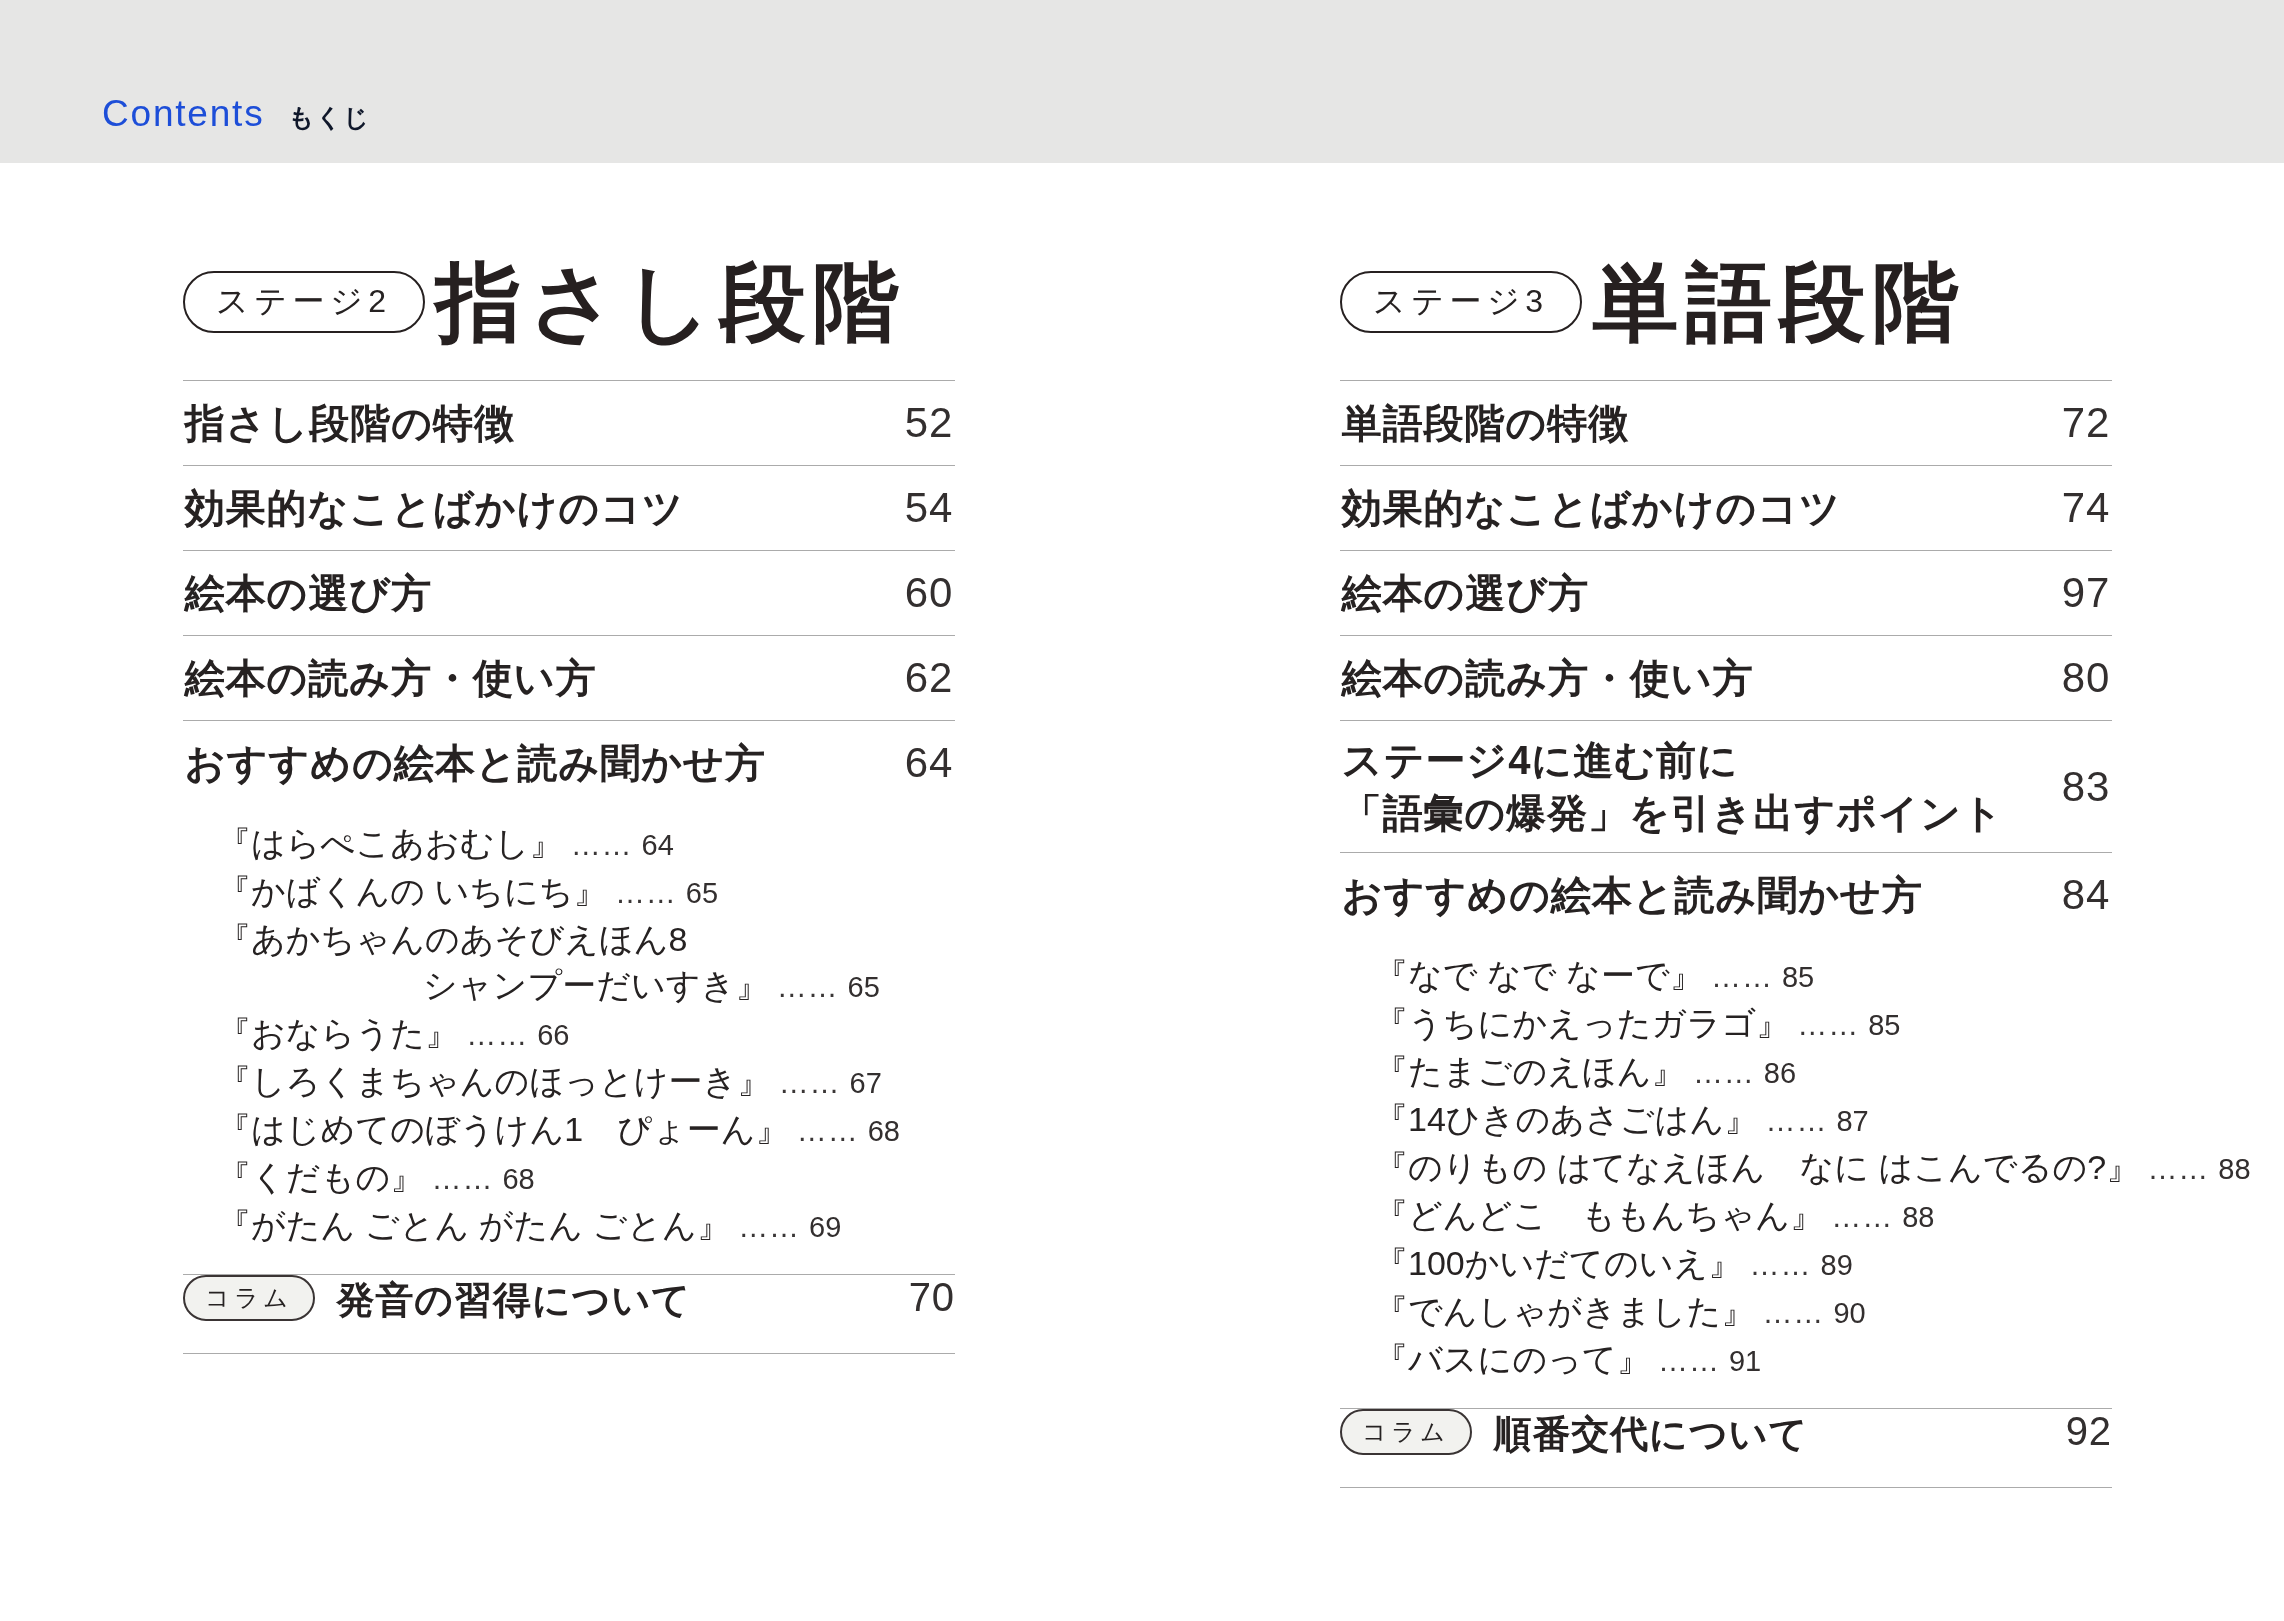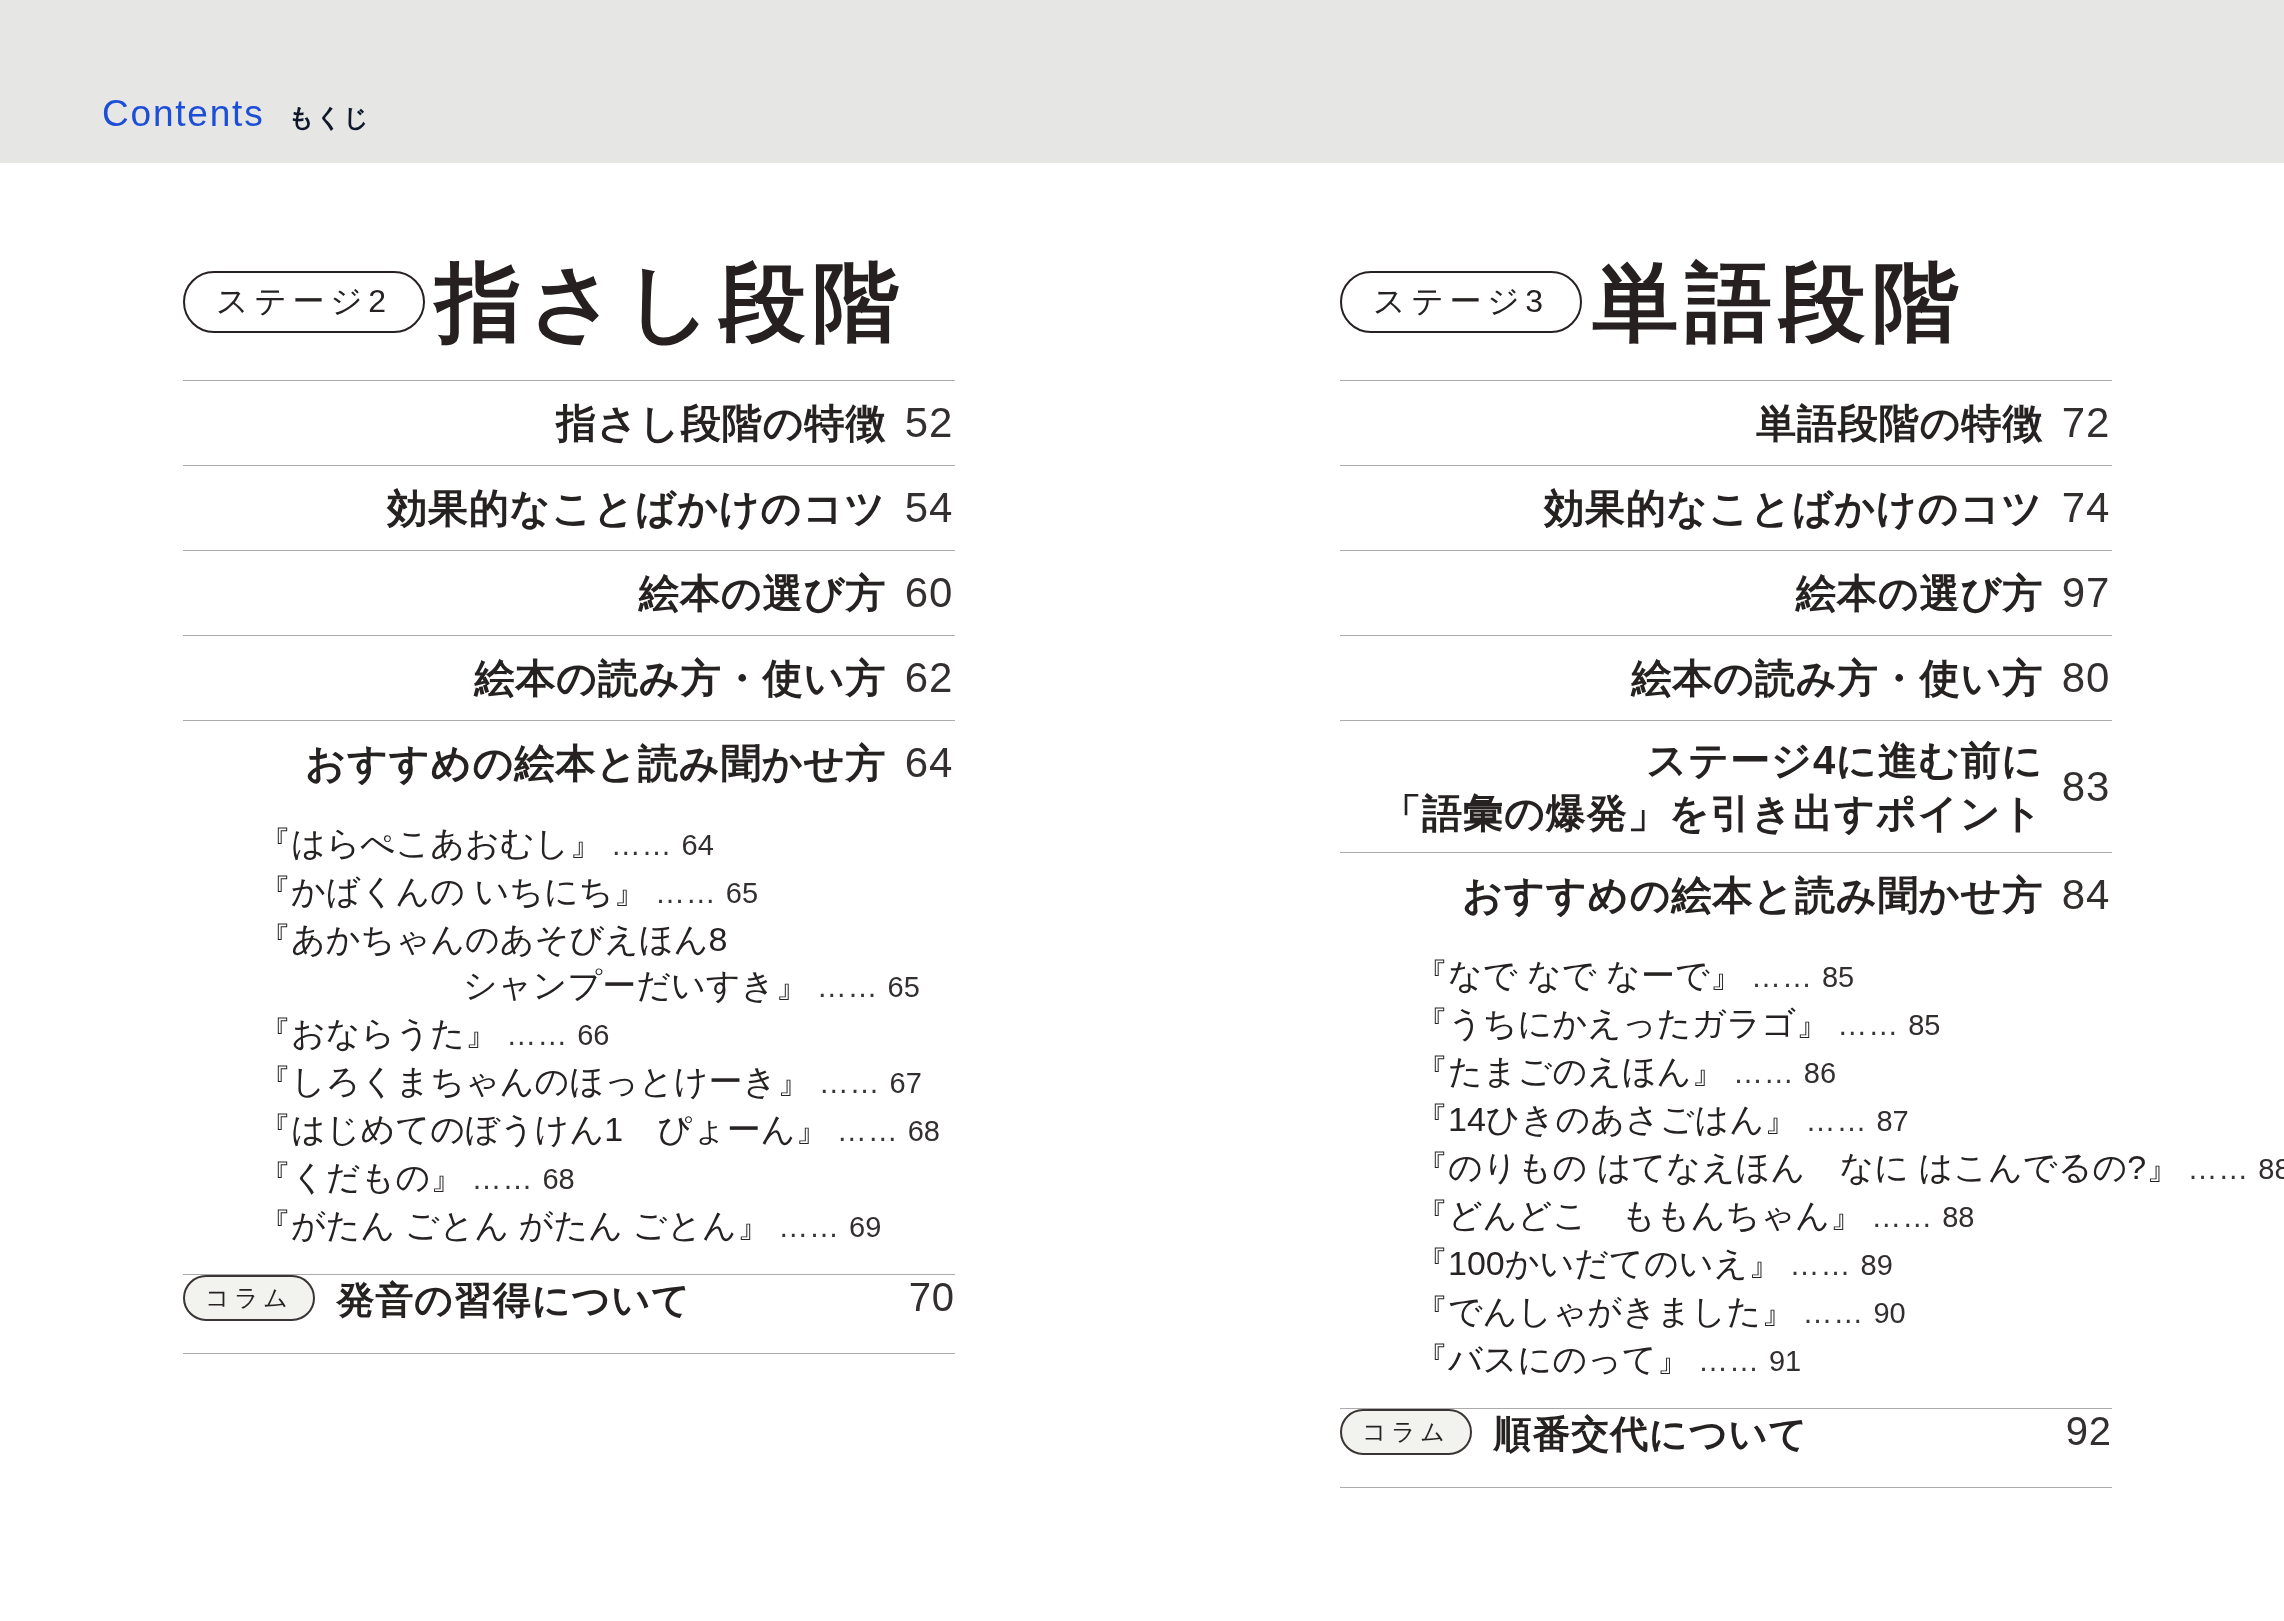--- a/index.html
+++ b/index.html
@@ -23,35 +23,35 @@
   .stage-pill{
     display:flex;align-items:center;justify-content:center;
     height:58px;padding:0 31px;border:2.3px solid #262020;border-radius:37px;
     font-size:32px;letter-spacing:5.5px;font-weight:400;background:#ffffff;white-space:nowrap;
   }
   .stage-title{
     font-size:86px;font-weight:900;letter-spacing:7.3px;margin-left:11px;
     color:#262020;white-space:nowrap;line-height:1;
   }
 
-  .toc-rows{width:100%;text-align:right;}
+  .toc-rows{width:100%;}
   .toc-row{
     border-top:1.8px solid #ababab;min-height:85px;box-sizing:border-box;
     display:flex;align-items:center;padding:12.8px 1.8px;
   }
   .row-label{
     flex:1;font-size:40px;font-weight:600;line-height:1.32;
     white-space:pre-line;letter-spacing:0.9px;color:#262222;
   }
   .row-page{
     font-size:42px;font-weight:300;color:#332f2f;margin-left:18.3px;letter-spacing:0.9px;
   }
 
   .books{padding:14.6px 0 24px 34px;}
-  .book-item{font-size:34px;font-weight:500;line-height:46px;white-space:nowrap;color:#262222;margin-left:40px;}
+  .book-item{font-size:34px;font-weight:500;line-height:46px;white-space:nowrap;color:#262222;}
   .book-item.indent{padding-left:206px;}
   .book-dots{font-size:30px;font-weight:400;margin:0 9.1px 0 7.3px;letter-spacing:0.9px;color:#3a3636;}
   .book-page{font-size:29px;font-weight:300;color:#332f2f;}
 
   .column-note{
     border-top:1.8px solid #ababab;border-bottom:1.8px solid #ababab;
     height:80px;box-sizing:border-box;display:flex;
   }
   .note-badge{
     display:flex;align-items:center;justify-content:center;

